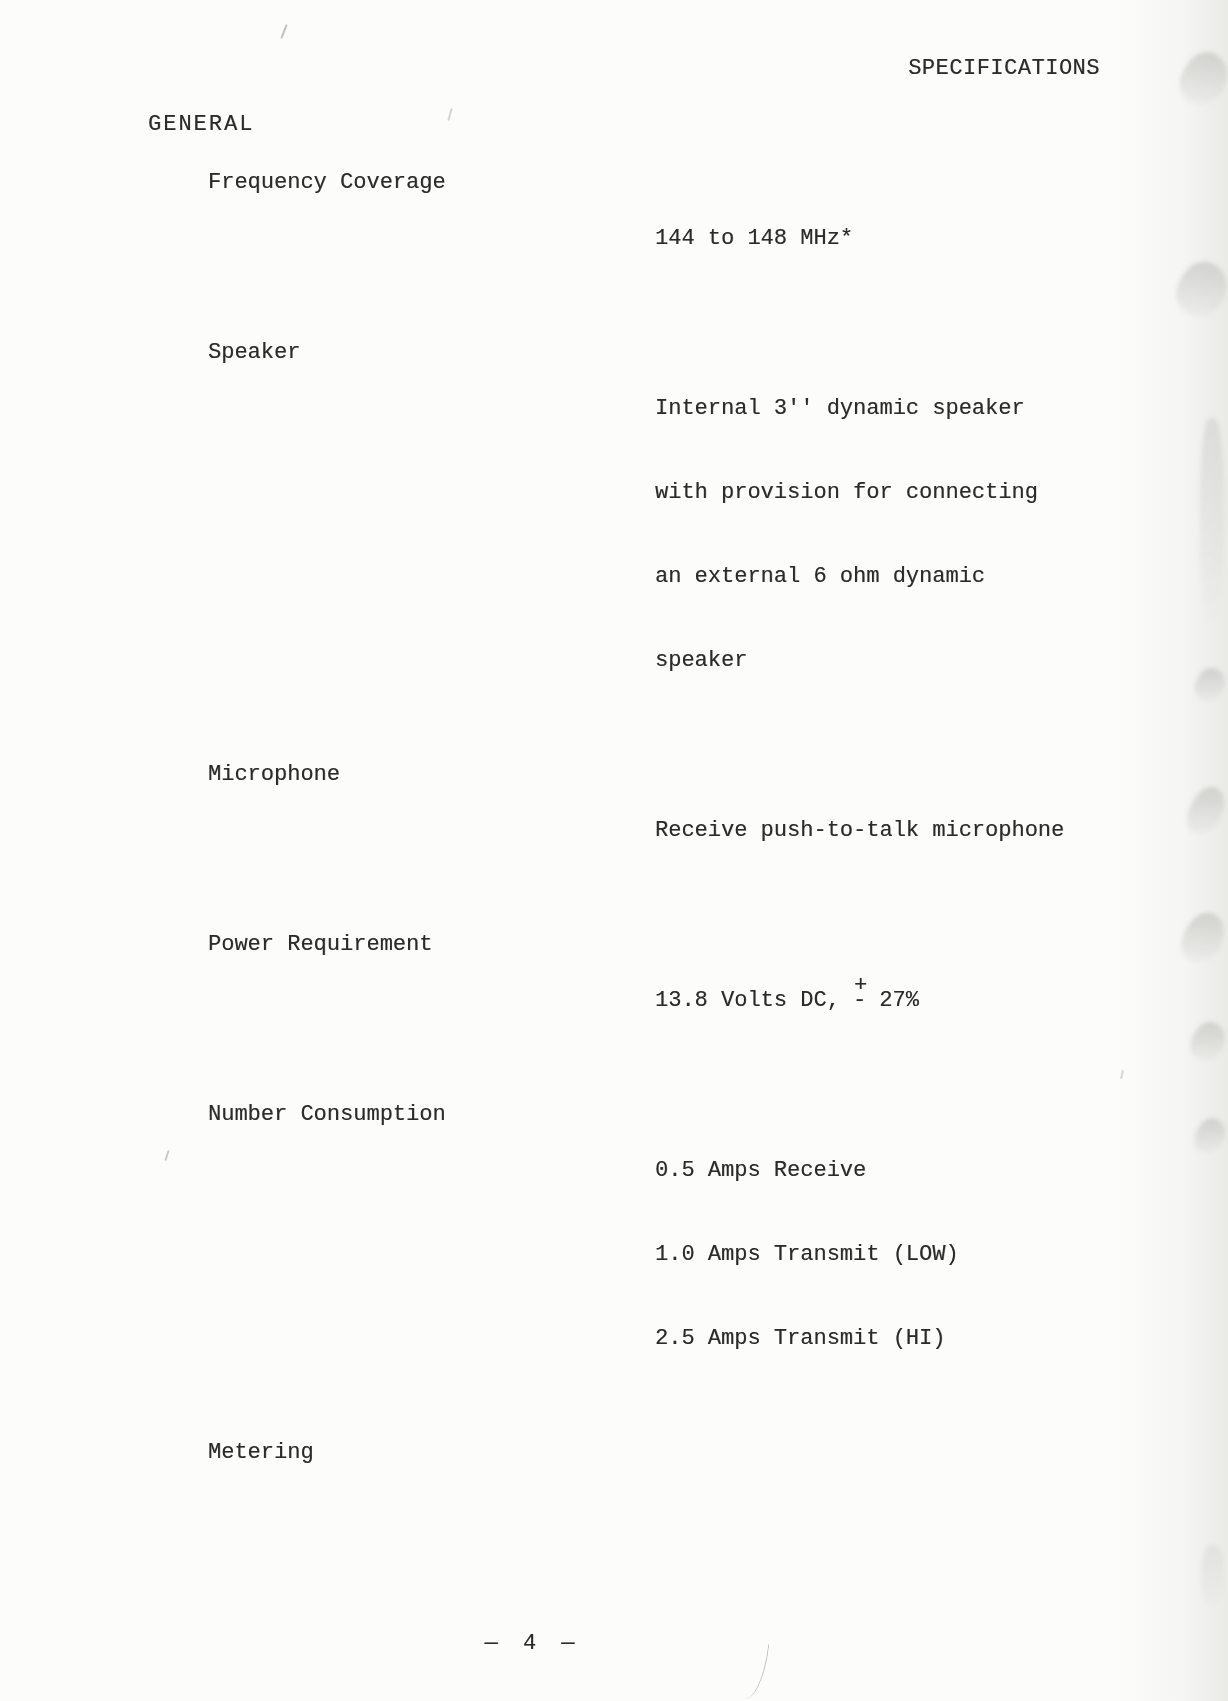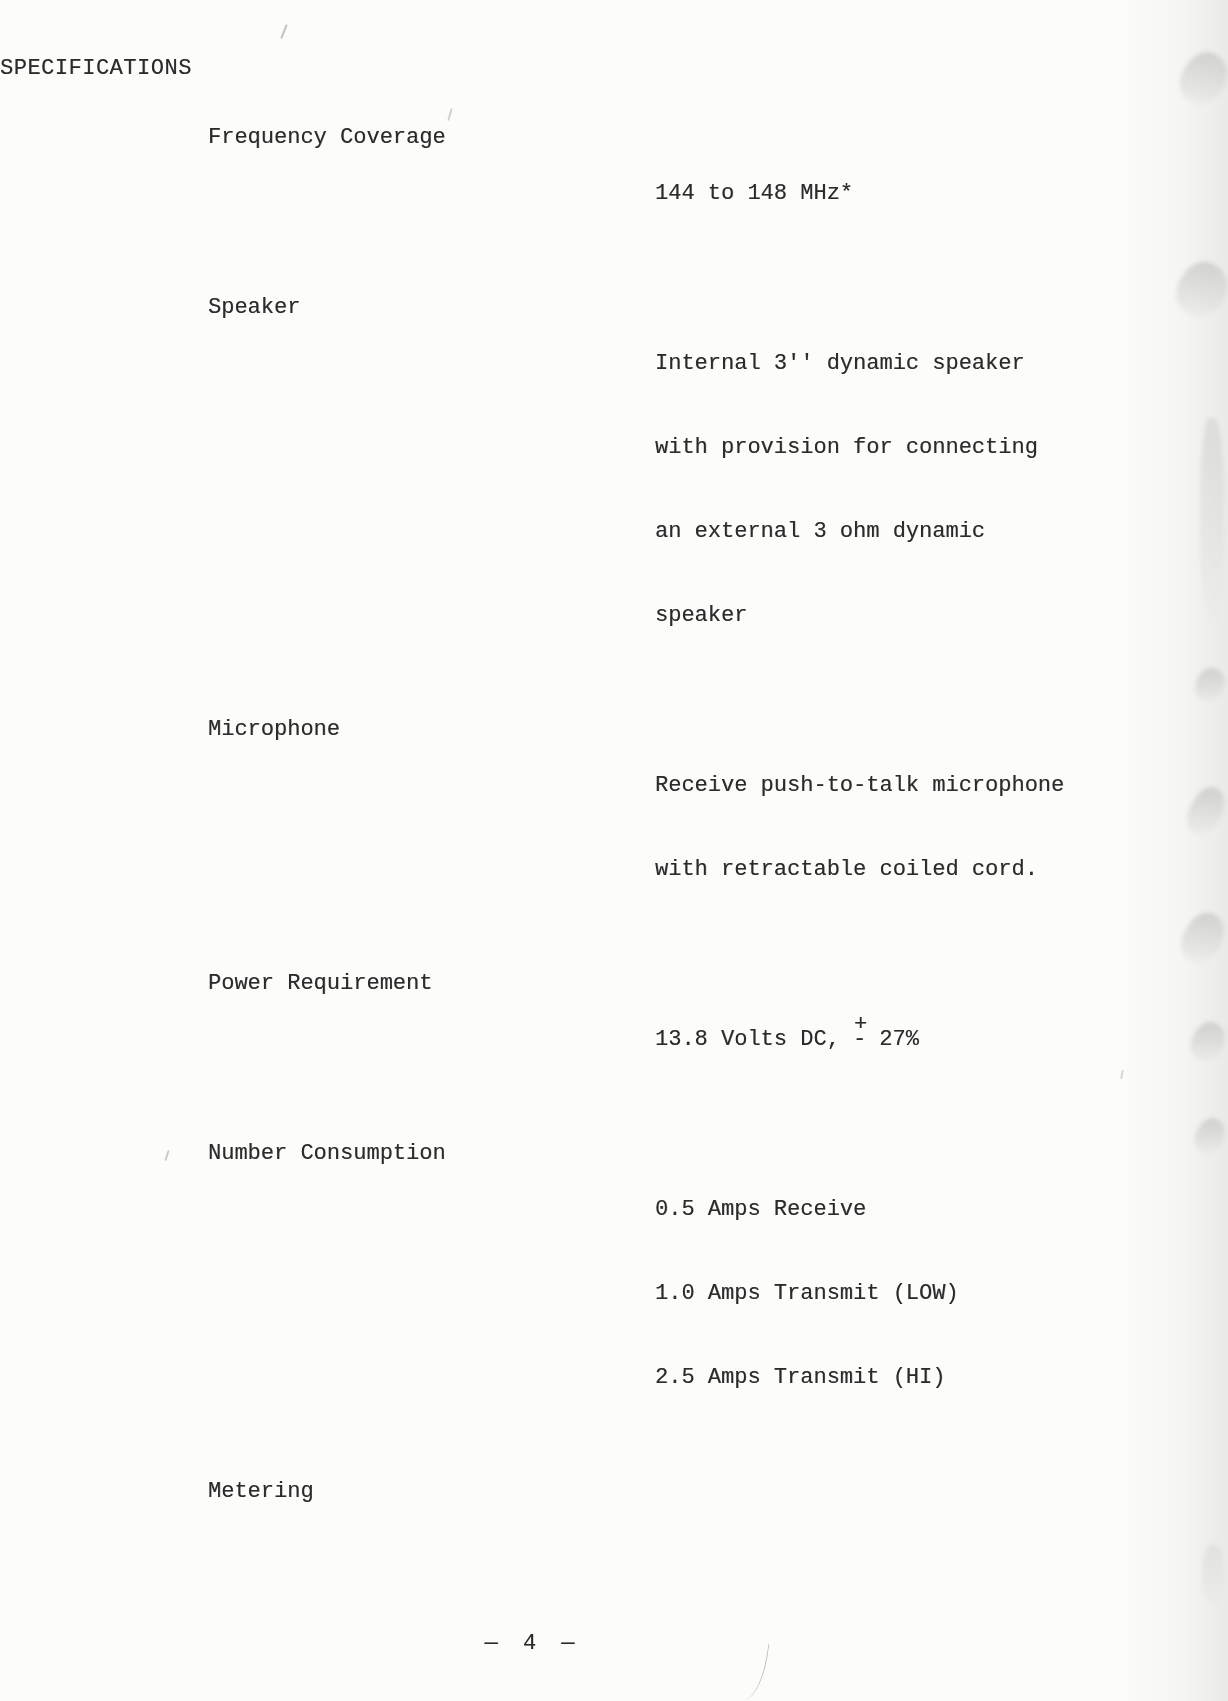--- a/index.html
+++ b/index.html
@@ -14,21 +14,21 @@
     background:#fcfcfa;
   }
   
   .edge-shade {
     position:absolute; top:0; right:0; width:110px; height:1701px;
     background:linear-gradient(to right, rgba(190,190,184,0) 0%, rgba(185,185,178,0.10) 60%, rgba(168,168,162,0.22) 100%);
     pointer-events:none;
   }
   .title {
     position:absolute; top:55px; left:0; width:1100px;
-    text-align:left; letter-spacing:0.5px; line-height:28px;font-family:Liberation Mono, monospace;
+    text-align:right; letter-spacing:0.5px; line-height:28px;font-family:Liberation Mono, monospace;
   }
   .content { position:absolute; top:111px; left:148px; width:1000px; }
   .section-heading { letter-spacing:2px; line-height:28px; margin-bottom:30px; white-space:pre; }
   .row { display:flex; align-items:flex-start; line-height:28px; margin-bottom:30px;margin-top:13px; }
   .row .label { flex:none; margin-left:60px; width:447px; white-space:pre; }
   .row .value { flex:none; white-space:pre; }
   .vline { white-space:pre; }
   
   .pm { display:inline-block; position:relative; width:13px; }
   .pm .plus { position:absolute; left:1px; top:-15px; }
@@ -66,44 +66,44 @@
 </head>
 <body>
 
 <div class="edge-shade"></div>
 
 <div class="title">SPECIFICATIONS</div>
 
 <div class="content">
 
   <div class="section">
+    <div class="section-heading">GENERAL</div>
 
     <div class="row">
       <div class="label">Frequency Coverage</div>
       <div class="value">
         <div class="vline">144 to 148 MHz*</div>
       </div>
     </div>
 
 
     <div class="row">
       <div class="label">Speaker</div>
       <div class="value">
         <div class="vline">Internal 3'' dynamic speaker</div>
         <div class="vline">with provision for connecting</div>
-        <div class="vline">an external 3 ohm dynamic</div>
+        <div class="vline">an external 6 ohm dynamic</div>
         <div class="vline">speaker</div>
       </div>
     </div>
 
     <div class="row">
       <div class="label">Microphone</div>
       <div class="value">
         <div class="vline">Receive push-to-talk microphone</div>
-        <div class="vline">with retractable coiled cord.</div>
       </div>
     </div>
 
     <div class="row">
       <div class="label">Power Requirement</div>
       <div class="value">
         <div class="vline"><span>13.8 Volts DC, </span><span class="pm"><span class="plus">+</span><span class="minus">-</span></span><span> 27%</span></div>
       </div>
     </div>
 

